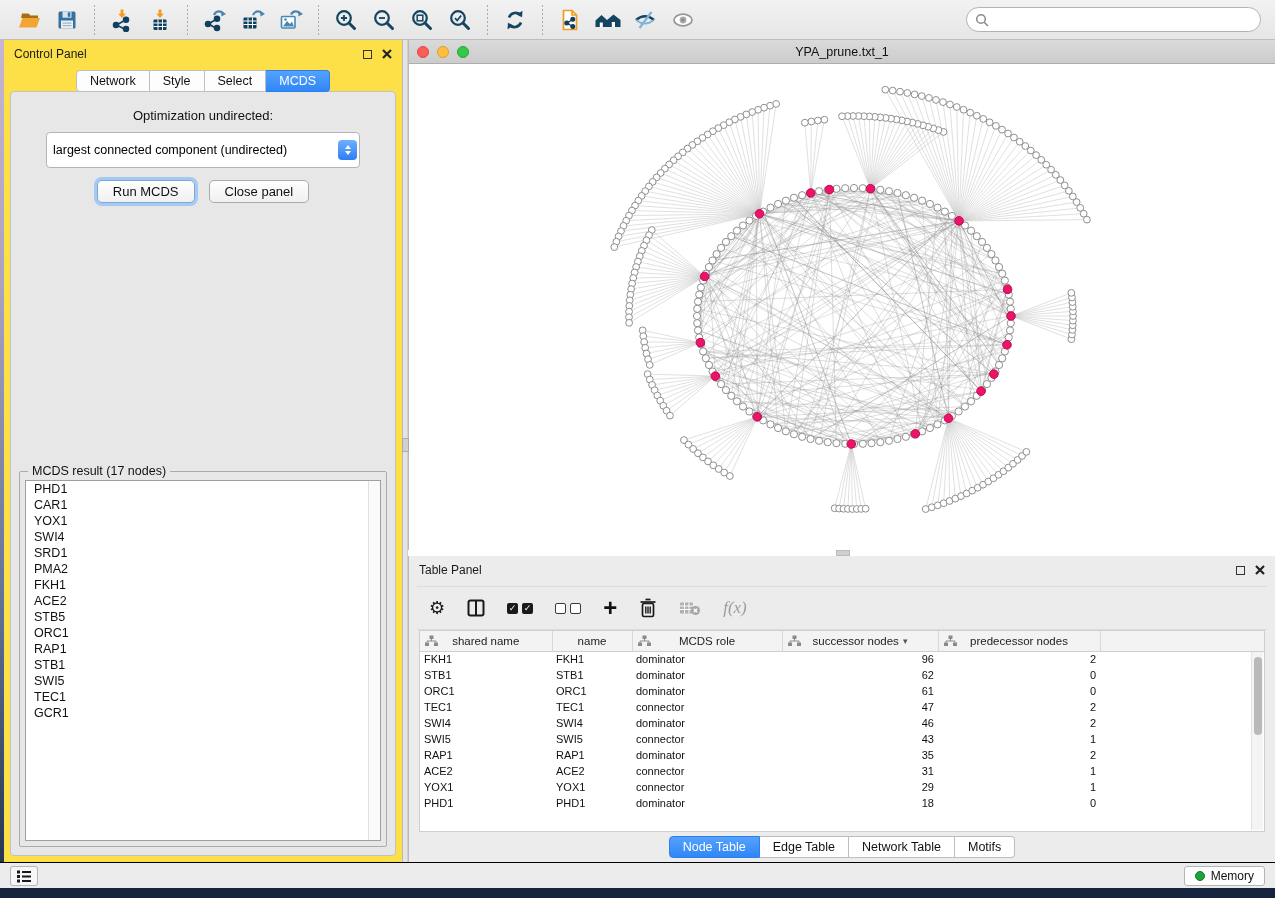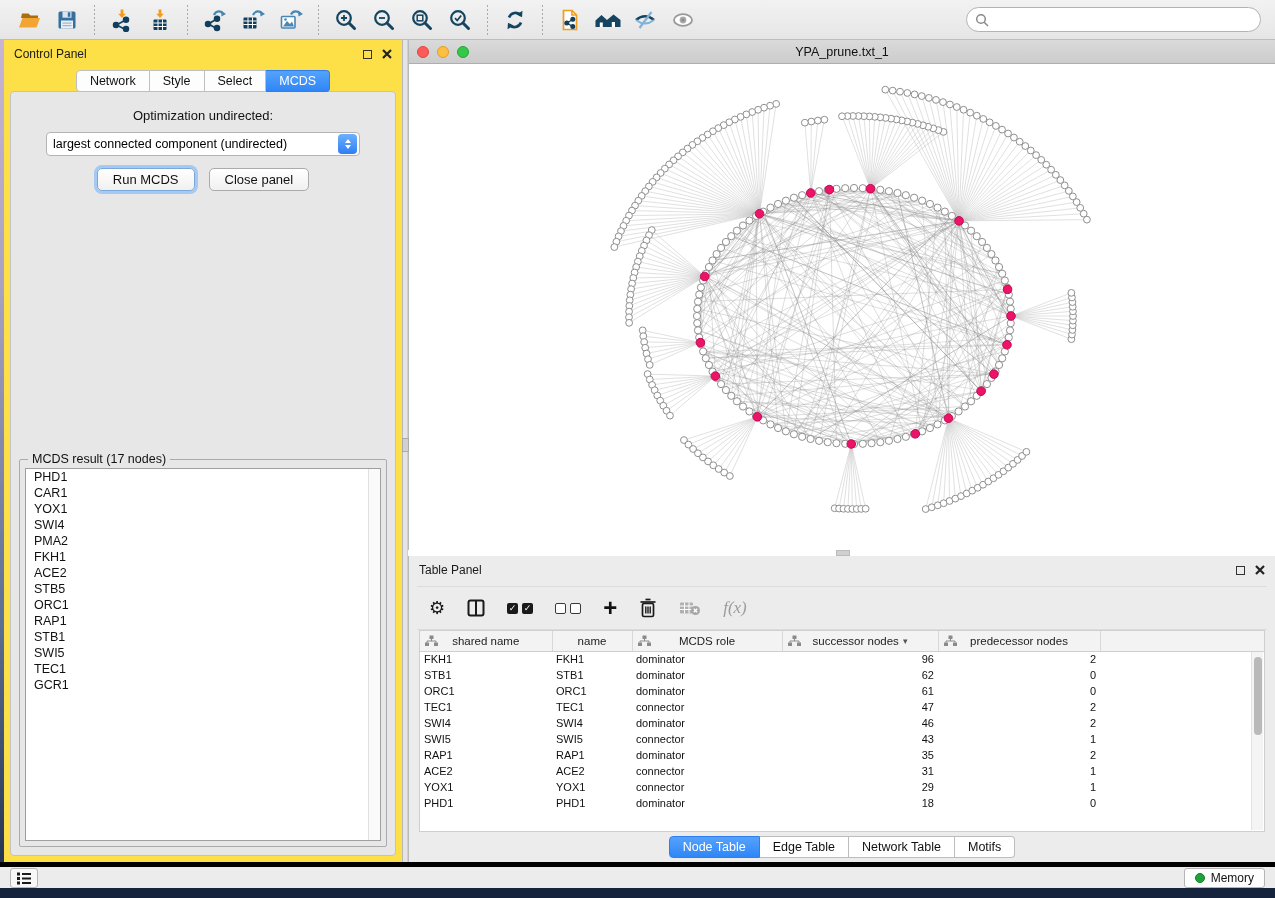--- a/index.html
+++ b/index.html
@@ -39,21 +39,21 @@
   .tab-row { display:flex; justify-content:center; margin-top:2px; z-index:2; }
   .cp-tab { font-size:12.5px; padding:3px 13px; background:#fdfdfd; color:#111;
     border:1px solid #bfbfbf; border-left:none; }
   .cp-tab:first-child { border-left:1px solid #bfbfbf; border-radius:4px 0 0 4px; }
   .cp-tab:last-child { border-radius:0 4px 4px 0; }
   .cp-tab.active { background:linear-gradient(#55a2fd,#2f86f6); color:#fff; border-color:#2f7ef0; }
   .tab-content { margin:-1px 6px 6px 6px; flex:1; background:#e7e7e7;
     border:1px solid #c2c2c2; border-radius:4px; padding-top:16px; display:flex;
     flex-direction:column; min-height:0; }
   .crit-label { text-align:center; font-size:13px; color:#111; }
-  .select-wrap { margin:9px auto 0 auto; width:314px; height:24px; background:#fff;
+  .select-wrap { margin:9px auto 0 auto; width:314px; height:36px; background:#fff;
     border:1px solid #b4b4b4; border-radius:4px; display:flex; align-items:center;
     position:relative; font-size:12.5px; }
   .select-wrap .sel-text { flex:1; padding:0 6px; white-space:nowrap; overflow:hidden; }
   .stepper { width:19px; height:20px; margin-right:2px; border-radius:4px;
     background:linear-gradient(#6db0fc,#2f7ef7); display:flex; flex-direction:column;
     align-items:center; justify-content:center; gap:2px; }
   .tri-up { width:0; height:0; border-left:3.5px solid transparent; border-right:3.5px solid transparent;
     border-bottom:4.5px solid #fff; }
   .tri-down { width:0; height:0; border-left:3.5px solid transparent; border-right:3.5px solid transparent;
     border-top:4.5px solid #fff; }
@@ -126,21 +126,21 @@
     background:#b9b9b9; border-radius:4px; }
   .sort-arrow { font-size:9px; color:#555; font-family:"DejaVu Sans",sans-serif; }
   .tp-tabs { flex:0 0 30px; display:flex; align-items:center; justify-content:center; }
   .tp-tab { font-size:12.5px; padding:3px 13px; background:#fff; color:#111;
     border:1px solid #bdbdbd; border-left:none; }
   .tp-tab:first-child { border-left:1px solid #bdbdbd; border-radius:4px 0 0 4px; }
   .tp-tab:last-child { border-radius:0 4px 4px 0; }
   .tp-tab.active { background:linear-gradient(#55a2fd,#2f86f6); color:#fff; border-color:#2f7ef0; }
 
   
-  .status-bar { height:26px; flex:0 0 26px; background:#ececec; border-top:5px solid #000000;
+  .status-bar { height:26px; flex:0 0 26px; background:#ececec; border-top:1px solid #000000;
     display:flex; align-items:center; padding:0 10px;justify-content:center; }
   .list-btn { width:28px; height:20px; background:#f7f7f7; border:1px solid #b5b5b5;
     border-radius:3px; display:flex; align-items:center; justify-content:center; }
   .memory-btn { margin-left:auto; display:flex; align-items:center; gap:6px; background:#fdfdfd;
     border:1px solid #b5b5b5; border-radius:3px; padding:2px 10px; font-size:12px; color:#111; }
   .mem-dot { width:10px; height:10px; border-radius:50%; background:#1ea33b; border:1px solid #157a2b; }
 </style>
 </head>
 <body>
 
@@ -341,20 +341,21 @@
           <button class="mac-btn">Close panel</button>
         </div>
         <div class="groupbox">
           <span class="legend">MCDS result (17 nodes)</span>
           <div class="mcds-list" id="mcds-list">
             <div class="mcds-scroll"></div>
           <div class="mcds-item">PHD1</div>
                 <div class="mcds-item">CAR1</div>
                 <div class="mcds-item">YOX1</div>
                 <div class="mcds-item">SWI4</div>
+                <div class="mcds-item">SRD1</div>
                 <div class="mcds-item">PMA2</div>
                 <div class="mcds-item">FKH1</div>
                 <div class="mcds-item">ACE2</div>
                 <div class="mcds-item">STB5</div>
                 <div class="mcds-item">ORC1</div>
                 <div class="mcds-item">RAP1</div>
                 <div class="mcds-item">STB1</div>
                 <div class="mcds-item">SWI5</div>
                 <div class="mcds-item">TEC1</div>
                 <div class="mcds-item">GCR1</div>

